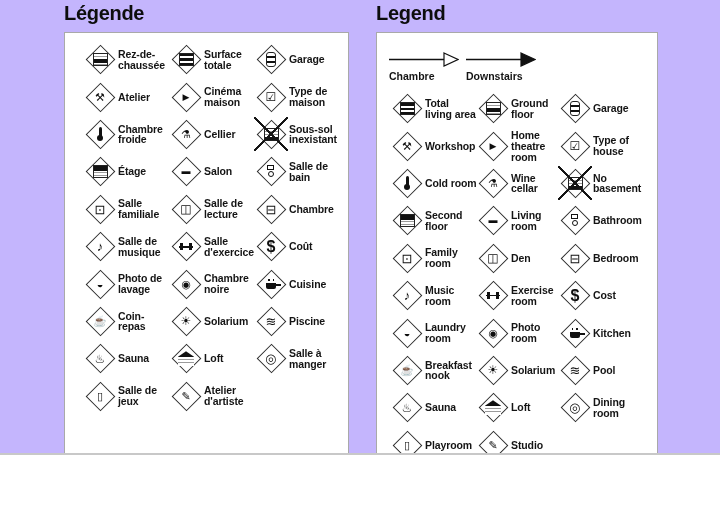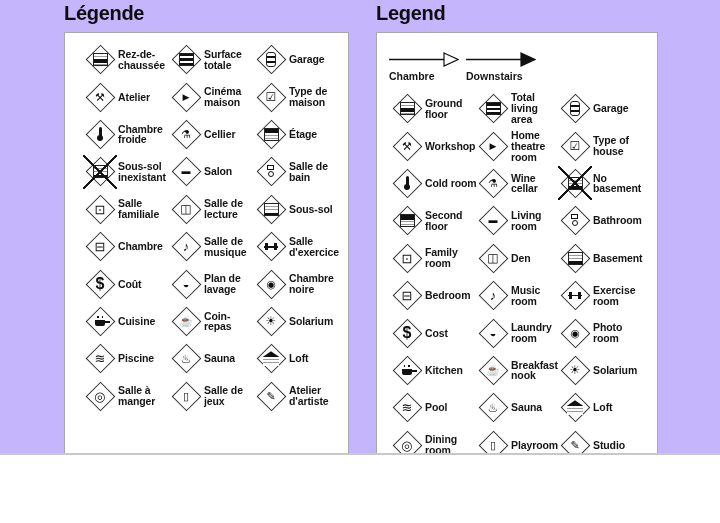--- a/index.html
+++ b/index.html
@@ -142,36 +142,36 @@
               </div>
               <div class="ilabel">Chambre froide</div>
             </div>
             <div class="item">
               <div class="dia">
                 <span class="glyph" style="font-size: 11px;">⚗</span>
               </div>
               <div class="ilabel">Cellier</div>
             </div>
             <div class="item">
+              <div class="dia crossed">
+                <span class="glyph">
+                  <span class="g-base"></span>
+                </span>
+              </div>
+              <div class="ilabel">Sous-sol inexistant</div>
+            </div>
+            <div class="item">
               <div class="dia">
                 <span class="glyph">
                   <span class="g-second"></span>
                 </span>
               </div>
               <div class="ilabel">Étage</div>
             </div>
             <div class="item">
-              <div class="dia crossed">
-                <span class="glyph">
-                  <span class="g-base"></span>
-                </span>
-              </div>
-              <div class="ilabel">Sous-sol inexistant</div>
-            </div>
-            <div class="item">
               <div class="dia">
                 <span class="glyph" style="font-size: 9px;">▬</span>
               </div>
               <div class="ilabel">Salon</div>
             </div>
             <div class="item">
               <div class="dia">
                 <span class="glyph">
                   <span class="g-toilet"></span>
                 </span>
@@ -185,28 +185,20 @@
               <div class="ilabel">Salle familiale</div>
             </div>
             <div class="item">
               <div class="dia">
                 <span class="glyph" style="font-size: 12px;">◫</span>
               </div>
               <div class="ilabel">Salle de lecture</div>
             </div>
             <div class="item">
               <div class="dia">
-                <span class="glyph">
-                  <span class="g-base"></span>
-                </span>
-              </div>
-              <div class="ilabel">Sous-sol</div>
-            </div>
-            <div class="item">
-              <div class="dia">
                 <span class="glyph" style="font-size: 13px;">⊟</span>
               </div>
               <div class="ilabel">Chambre</div>
             </div>
             <div class="item">
               <div class="dia">
                 <span class="glyph" style="font-size: 13px;">♪</span>
               </div>
               <div class="ilabel">Salle de musique</div>
             </div>
@@ -221,21 +213,21 @@
             <div class="item">
               <div class="dia">
                 <span class="glyph" style="font-size: 16px; font-weight: 700;">$</span>
               </div>
               <div class="ilabel">Coût</div>
             </div>
             <div class="item">
               <div class="dia">
                 <span class="glyph" style="font-size: 11px;">◒</span>
               </div>
-              <div class="ilabel">Plan de lavage</div>
+              <div class="ilabel">Photo de lavage</div>
             </div>
             <div class="item">
               <div class="dia">
                 <span class="glyph" style="font-size: 11px;">◉</span>
               </div>
               <div class="ilabel">Chambre noire</div>
             </div>
             <div class="item">
               <div class="dia">
                 <span class="glyph">
@@ -313,36 +305,36 @@
                 <line x1="0" y1="7.5" x2="56" y2="7.5" stroke="#111" stroke-width="1.4"></line>
                 <polygon points="55,1 69,7.5 55,14" fill="#111" stroke="#111" stroke-width="1.2"></polygon>
               </svg>
               <div class="stairlabel">Downstairs</div>
             </div>
           </div>
           <div class="items">
             <div class="item">
               <div class="dia">
                 <span class="glyph">
+                  <span class="g-total"></span>
+                </span>
+              </div>
+              <div class="ilabel">Total living area</div>
+            </div>
+            <div class="item">
+              <div class="dia">
+                <span class="glyph">
                   <span class="g-ground"></span>
                 </span>
               </div>
               <div class="ilabel">Ground floor</div>
             </div>
             <div class="item">
               <div class="dia">
                 <span class="glyph">
-                  <span class="g-total"></span>
-                </span>
-              </div>
-              <div class="ilabel">Total living area</div>
-            </div>
-            <div class="item">
-              <div class="dia">
-                <span class="glyph">
                   <span class="g-car"></span>
                 </span>
               </div>
               <div class="ilabel">Garage</div>
             </div>
             <div class="item">
               <div class="dia">
                 <span class="glyph" style="font-size: 11px;">⚒</span>
               </div>
               <div class="ilabel">Workshop</div>
@@ -407,28 +399,20 @@
               <div class="dia">
                 <span class="glyph" style="font-size: 13px;">⊡</span>
               </div>
               <div class="ilabel">Family room</div>
             </div>
             <div class="item">
               <div class="dia">
                 <span class="glyph" style="font-size: 12px;">◫</span>
               </div>
               <div class="ilabel">Den</div>
-            </div>
-            <div class="item">
-              <div class="dia">
-                <span class="glyph">
-                  <span class="g-base"></span>
-                </span>
-              </div>
-              <div class="ilabel">Basement</div>
             </div>
             <div class="item">
               <div class="dia">
                 <span class="glyph" style="font-size: 13px;">⊟</span>
               </div>
               <div class="ilabel">Bedroom</div>
             </div>
             <div class="item">
               <div class="dia">
                 <span class="glyph" style="font-size: 13px;">♪</span>

